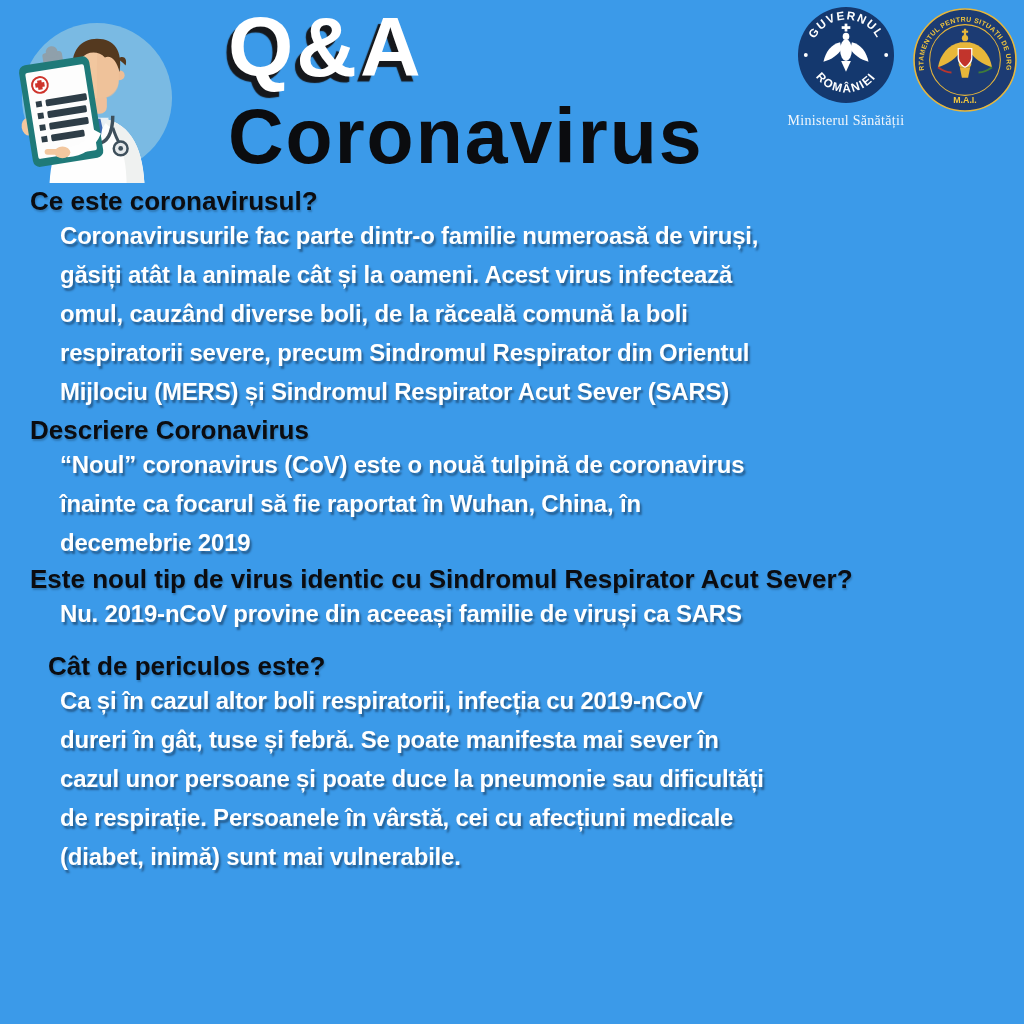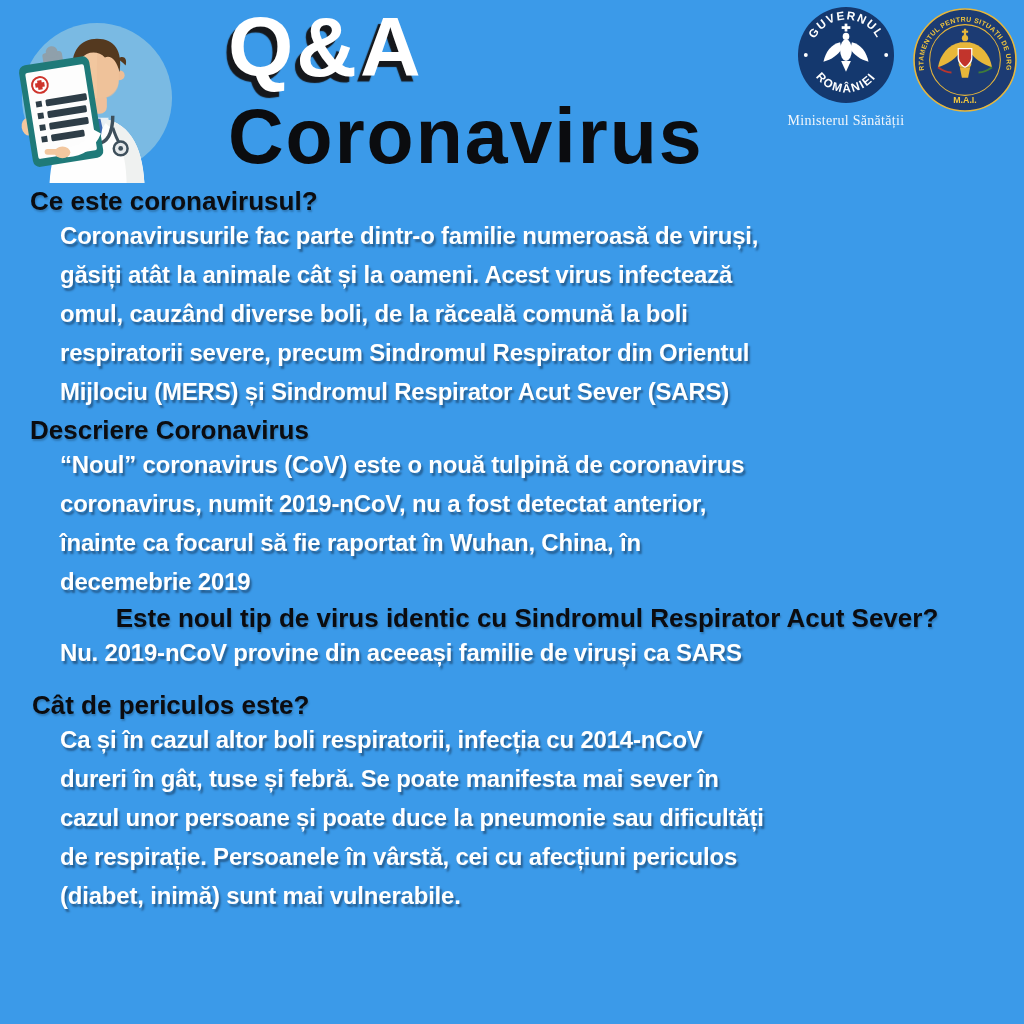--- a/index.html
+++ b/index.html
@@ -26,23 +26,23 @@
   .qa-section{margin:0;}
   .question{margin:0;padding-left:30px;font-size:26px;line-height:30px;
             font-weight:bold;color:#0B0C10;white-space:nowrap;
             text-shadow:1px 2px 2px rgba(0,0,0,.22);}
   .answer{padding-left:60px;}
   .answer-line{font-size:24px;line-height:39px;font-weight:bold;color:#FFFFFF;
                white-space:nowrap;letter-spacing:-.2px;
                text-shadow:2px 3px 2px rgba(10,25,45,.45);}
   .qa-section:nth-child(2){margin-top:4px;}
   .qa-section:nth-child(3){margin-top:2px;}
-  .qa-section:nth-child(3) .question{text-align:center;}
+  .qa-section:nth-child(3) .question{}
   .qa-section:nth-child(4){margin-top:18px;}
-  .qa-section:nth-child(4) .question{padding-left:32px;}
+  .qa-section:nth-child(4) .question{padding-left:48px;}
 </style>
 </head>
 <body>
 
 <div class="poster">
 
   <div class="avatar-wrap">
     <svg viewBox="0 0 160 166" width="158" height="166">
       <circle cx="82" cy="80" r="76" fill="#7ABAE3"></circle>
 
@@ -158,36 +158,35 @@
           <div class="answer-line">găsiți atât la animale cât și la oameni. Acest virus infectează</div>
           <div class="answer-line">omul, cauzând diverse boli, de la răceală comună la boli</div>
           <div class="answer-line">respiratorii severe, precum Sindromul Respirator din Orientul</div>
           <div class="answer-line">Mijlociu (MERS) și Sindromul Respirator Acut Sever (SARS)</div>
         </div>
       </section>
       <section class="qa-section">
         <h2 class="question">Descriere Coronavirus</h2>
         <div class="answer">
           <div class="answer-line">“Noul” coronavirus (CoV) este o nouă tulpină de coronavirus</div>
-          <div class="answer-line">coronavirus, numit 2019-nCoV, nu a fost detectat anterior,</div>
           <div class="answer-line">înainte ca focarul să fie raportat în Wuhan, China, în</div>
           <div class="answer-line">decemebrie 2019</div>
         </div>
       </section>
       <section class="qa-section">
         <h2 class="question">Este noul tip de virus identic cu Sindromul Respirator Acut Sever?</h2>
         <div class="answer">
           <div class="answer-line">Nu. 2019-nCoV provine din aceeași familie de viruși ca SARS</div>
         </div>
       </section>
       <section class="qa-section">
         <h2 class="question">Cât de periculos este?</h2>
         <div class="answer">
-          <div class="answer-line">Ca și în cazul altor boli respiratorii, infecția cu 2014-nCoV</div>
+          <div class="answer-line">Ca și în cazul altor boli respiratorii, infecția cu 2019-nCoV</div>
           <div class="answer-line">dureri în gât, tuse și febră. Se poate manifesta mai sever în</div>
           <div class="answer-line">cazul unor persoane și poate duce la pneumonie sau dificultăți</div>
-          <div class="answer-line">de respirație. Persoanele în vârstă, cei cu afecțiuni periculos</div>
+          <div class="answer-line">de respirație. Persoanele în vârstă, cei cu afecțiuni medicale</div>
           <div class="answer-line">(diabet, inimă) sunt mai vulnerabile.</div>
         </div>
       </section>
     </div>
 
 </div>
 
 </body></html>

